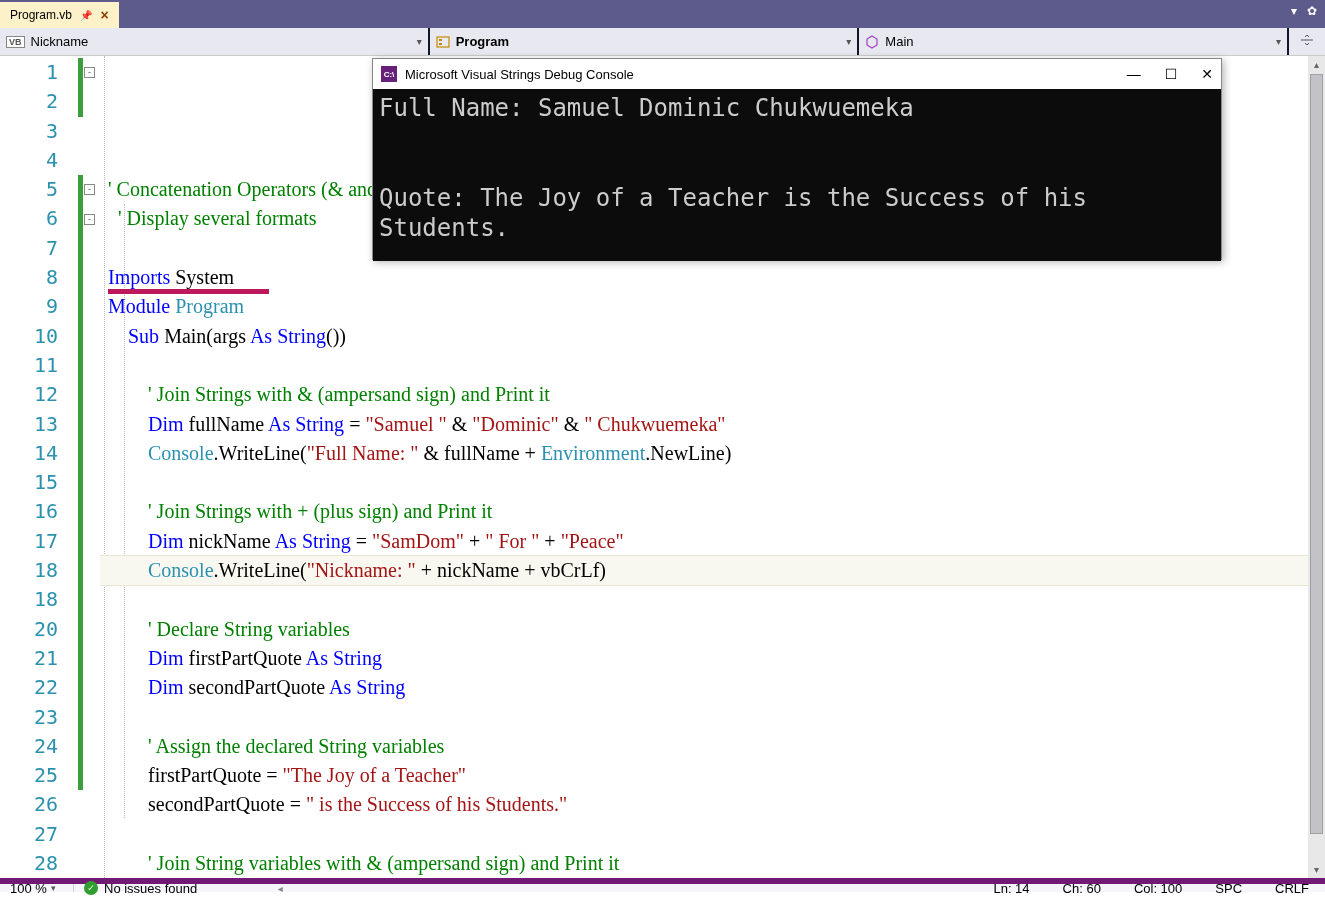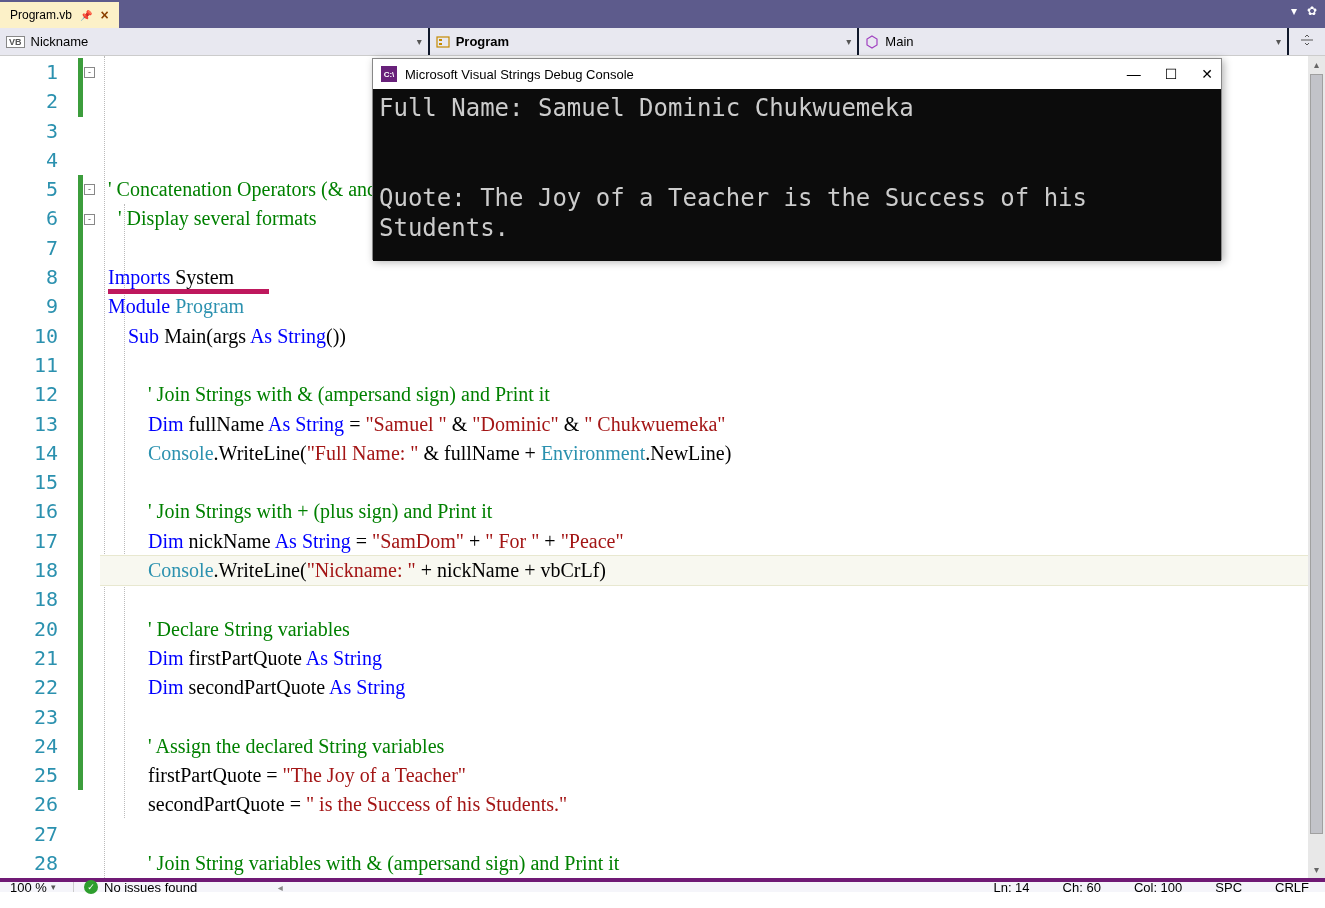--- a/index.html
+++ b/index.html
@@ -51,21 +51,21 @@
   .console-icon { width: 16px; height: 16px; background: #68217a; display: inline-flex; align-items: center; justify-content: center; color: #fff; font-size: 8px; font-weight: bold; }
   .console-buttons { margin-left: auto; display: flex; gap: 24px; font-size: 14px; }
   .console-body { height: 172px; background: #0c0c0c; color: #ccc; font-family: 'Consolas', monospace; font-size: 24px; line-height: 30px; padding: 4px 6px; }
   
   
   .vscroll { position: absolute; right: 0; top: 0; bottom: 0; width: 17px; background: #e8e8e8; }
   .vscroll-thumb { position: absolute; left: 2px; right: 2px; background: #c2c3c9; border: 1px solid #a0a0a0; }
   .vscroll-arrow { position: absolute; left: 0; right: 0; height: 17px; display: flex; align-items: center; justify-content: center; font-size: 10px; color: #666; }
   
   
-  .status-bar { height: 14px; background: #f5f5fa; border-top: 4px solid #701a75; display: flex; align-items: center; font-size: 13px; color: #000; padding: 0 4px; }
+  .status-bar { height: 14px; background: #f5f5fa; border-top: 6px solid #701a75; display: flex; align-items: center; font-size: 13px; color: #000; padding: 0 4px; }
   .status-zoom { width: 70px; border-right: 1px solid #ccc; height: 100%; display: flex; align-items: center; padding: 0 6px; gap: 4px; }
   .status-issues { padding: 0 10px; display: flex; align-items: center; gap: 6px; }
   .status-ok-icon { width: 14px; height: 14px; border-radius: 50%; background: #2e9e2e; display: inline-flex; align-items: center; justify-content: center; color: #fff; font-size: 9px; }
   .status-right { margin-left: auto; display: flex; align-items: center; gap: 33px; padding-right: 12px; }
   .status-scroll-stub { width: 16px; height: 16px; display: flex; align-items: center; justify-content: center; color: #888; font-size: 10px; margin-left: auto; margin-right: 640px; }
   
   .bold-txt { font-weight: 600; }
   .underline-import { border-bottom: 5px solid #be185d; padding-bottom: 1px; }
 </style>
 </head>

